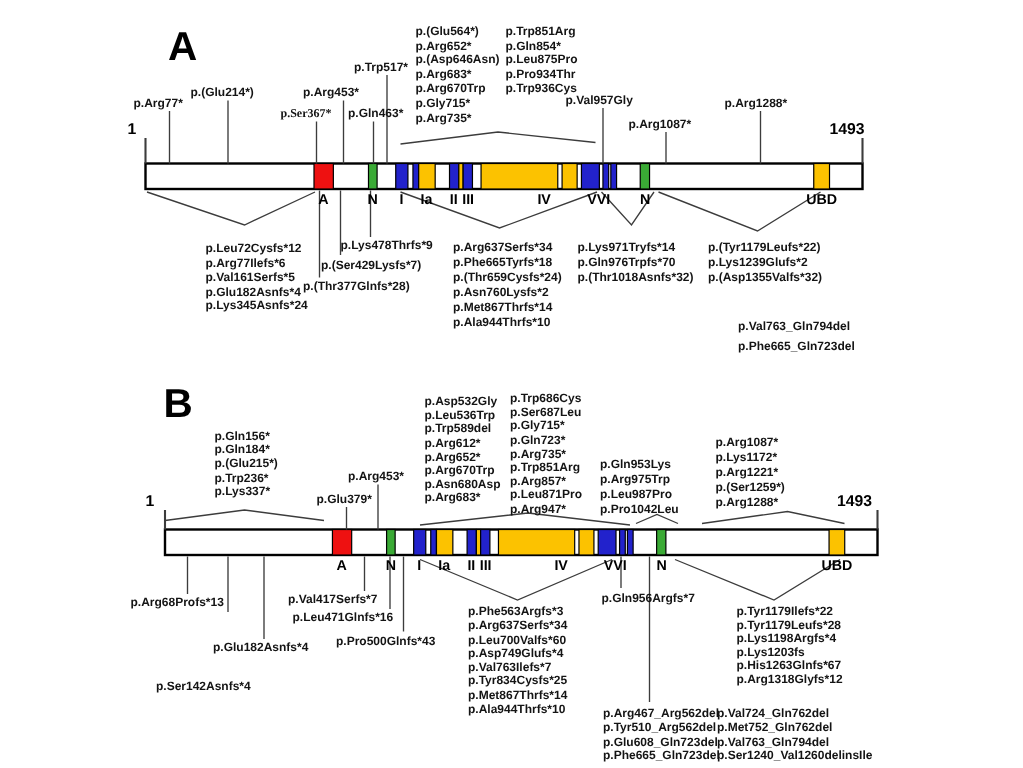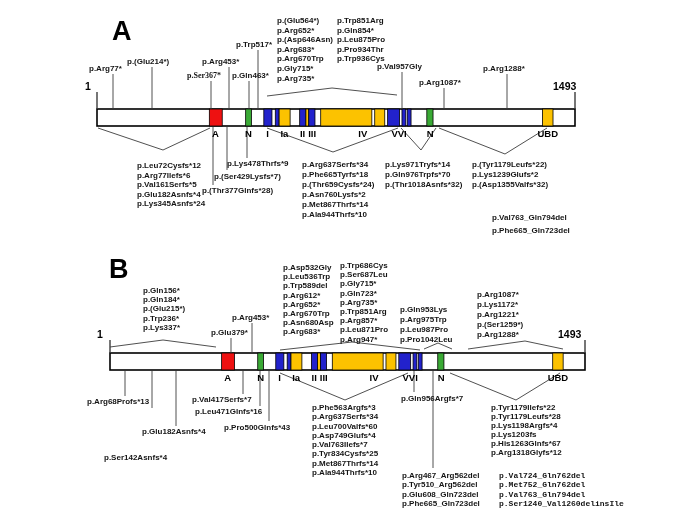--- a/index.html
+++ b/index.html
@@ -251,20 +251,20 @@
         <div>p.Lys1203fs</div>
         <div>p.His1263Glnfs*67</div>
         <div>p.Arg1318Glyfs*12</div>
       </div>
       <div class="mutgroup" style="left: 402px; top: 471px; font-size: 8px; line-height: 9.3px;">
         <div>p.Arg467_Arg562del</div>
         <div>p.Tyr510_Arg562del</div>
         <div>p.Glu608_Gln723del</div>
         <div>p.Phe665_Gln723del</div>
       </div>
-      <div class="mutgroup" style="left: 499px; top: 471px; font-size: 8px; line-height: 9.3px; font-family: Liberation Mono, monospace;">
+      <div class="mutgroup" style="left: 478px; top: 471px; font-size: 8px; line-height: 9.3px;">
         <div>p.Val724_Gln762del</div>
         <div>p.Met752_Gln762del</div>
         <div>p.Val763_Gln794del</div>
         <div>p.Ser1240_Val1260delinsIle</div>
       </div>
     </div>
 </div>
 
 </body></html>

